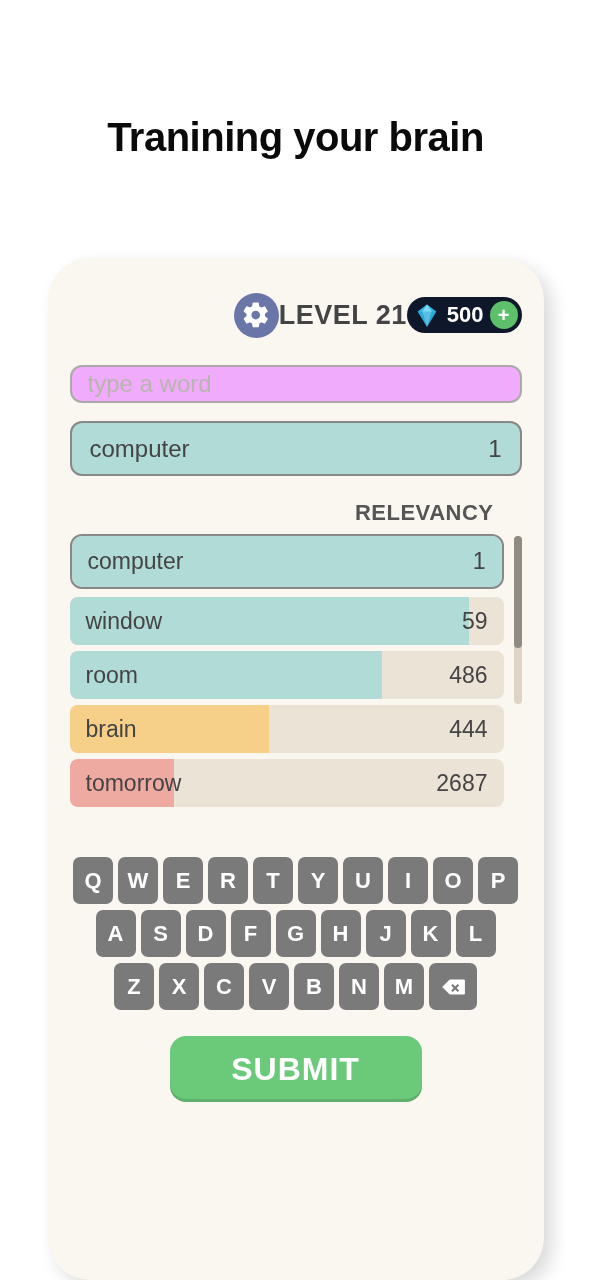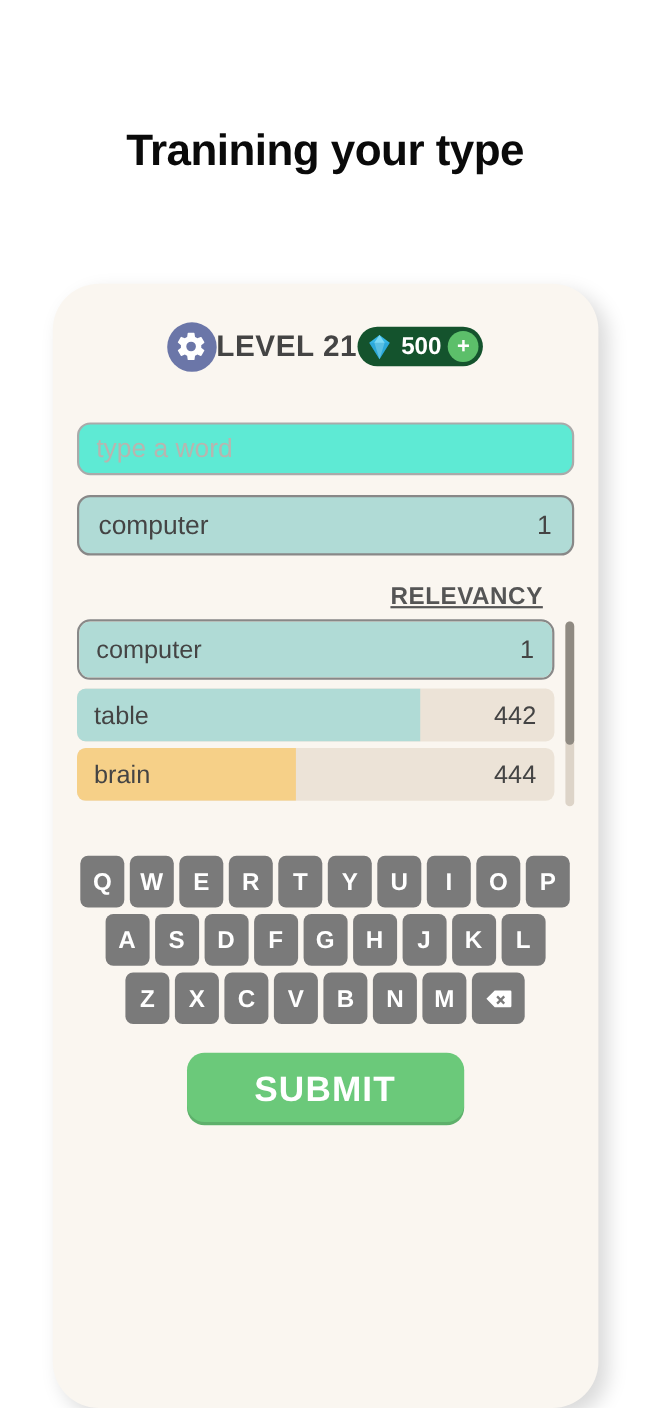--- a/index.html
+++ b/index.html
@@ -26,59 +26,59 @@
     width: 496px;
     height: 1022px;
     background: #faf6f0;
     border-radius: 42px;
     box-shadow: 8px 8px 18px rgba(0,0,0,0.15);
     padding: 32px 22px 0 22px;
   }
   .topbar {
     display: flex;
     align-items: center;
-    justify-content: center;
+    justify-content: flex-end;
     height: 50px;
   }
   .gear {
     width: 45px; height: 45px;
     border-radius: 50%;
     background: #6b76a8;
     display: flex; align-items: center; justify-content: center;
   }
   .gear svg { width: 30px; height: 30px; fill: #fff; }
   .level-label {
     font-size: 27px;
     font-weight: 700;
     color: #444;
     letter-spacing: 0.5px;
   }
   .gems-pill {
     display: flex; align-items: center;
-    background: #14532d;
+    background: #0f172a;
     border-radius: 20px;
     height: 36px;
     padding: 0 4px 0 6px;
     gap: 4px;
   }
   .gem-icon { width: 28px; height: 28px; }
   .gems-count { color: #fff; font-size: 22px; font-weight: 600; padding: 0 2px; }
   .plus-badge {
     width: 28px; height: 28px; border-radius: 50%;
     background: #5cbf6a;
     display: flex; align-items: center; justify-content: center;
     color: #fff; font-size: 20px; font-weight: 800;
   }
 
   .input-row {
-    margin-top: 44px;
-    height: 48px;
+    margin-top: 25px;
+    height: 38px;
     border: 2px solid #aaa;
     border-radius: 12px;
-    background: #5eead4;
+    background: #f0abfc;
     display: flex; align-items: center;
     padding: 0 16px;
   }
   .input-row input {
     border: none; background: transparent; outline: none;
     font-size: 24px; color: #555; width: 100%;
   }
   .input-row input::placeholder { color: #b8b5af; }
 
   .current-guess {
@@ -93,21 +93,20 @@
   }
 
   .relevancy-label {
     text-align: right;
     font-size: 22px;
     font-weight: 600;
     color: #555;
     margin-top: 24px;
     padding-right: 28px;
     letter-spacing: 0.5px;
-    text-decoration: underline;
   }
 
   .list-wrap {
     position: relative;
     margin-top: 8px;
   }
   .list {
     width: calc(100% - 18px);
   }
   .scrollbar-track {
@@ -174,21 +173,21 @@
     color: #fff;
     font-size: 32px; font-weight: 800;
     letter-spacing: 1px;
     display: flex; align-items: center; justify-content: center;
     box-shadow: inset 0 -3px 0 rgba(0,0,0,0.12);
   }
 </style>
 </head>
 <body>
 
-<div class="headline">Tranining your type</div>
+<div class="headline">Tranining your brain</div>
 
 <div class="phone">
 
   <div class="topbar">
     <div class="gear">
       <svg viewBox="0 0 24 24">
           <path d="M19.14,12.94a7.07,7.07,0,0,0,.05-.94,7.07,7.07,0,0,0-.05-.94l2.11-1.65a.5.5,0,0,0,.12-.64l-2-3.46a.5.5,0,0,0-.61-.22l-2.49,1a7,7,0,0,0-1.62-.94l-.38-2.65A.5.5,0,0,0,13.78,2H9.78a.5.5,0,0,0-.49.42L8.91,5.07a7,7,0,0,0-1.62.94l-2.49-1a.5.5,0,0,0-.61.22l-2,3.46a.5.5,0,0,0,.12.64L4.42,11a7.07,7.07,0,0,0-.05.94,7.07,7.07,0,0,0,.05.94L2.31,14.53a.5.5,0,0,0-.12.64l2,3.46a.5.5,0,0,0,.61.22l2.49-1a7,7,0,0,0,1.62.94l.38,2.65a.5.5,0,0,0,.49.42h4a.5.5,0,0,0,.49-.42l.38-2.65a7,7,0,0,0,1.62-.94l2.49,1a.5.5,0,0,0,.61-.22l2-3.46a.5.5,0,0,0-.12-.64ZM11.78,15.5A3.5,3.5,0,1,1,15.28,12,3.5,3.5,0,0,1,11.78,15.5Z"></path>
         </svg>
     </div>
     <div class="level-label">LEVEL 21</div>
@@ -219,31 +218,45 @@
   <div class="list-wrap">
     <div class="list" id="guess-list">
         <div class="row first">
           <div class="fill" style="width: 100%; background: rgb(176, 219, 214);"></div>
           <div class="content">
             <span>computer</span>
             <span>1</span>
           </div>
         </div>
         <div class="row">
+          <div class="fill" style="width: 92%; background: rgb(176, 219, 214);"></div>
+          <div class="content">
+            <span>window</span>
+            <span>59</span>
+          </div>
+        </div>
+        <div class="row">
           <div class="fill" style="width: 72%; background: rgb(176, 219, 214);"></div>
           <div class="content">
-            <span>table</span>
-            <span>442</span>
+            <span>room</span>
+            <span>486</span>
           </div>
         </div>
         <div class="row">
           <div class="fill" style="width: 46%; background: rgb(246, 208, 136);"></div>
           <div class="content">
             <span>brain</span>
             <span>444</span>
+          </div>
+        </div>
+        <div class="row">
+          <div class="fill" style="width: 24%; background: rgb(238, 169, 160);"></div>
+          <div class="content">
+            <span>tomorrow</span>
+            <span>2687</span>
           </div>
         </div>
       </div>
     <div class="scrollbar-track"></div>
     <div class="scrollbar-thumb"></div>
   </div>
 
   <div class="keyboard" id="keyboard">
       <div class="krow">
         <div class="key">Q</div>

